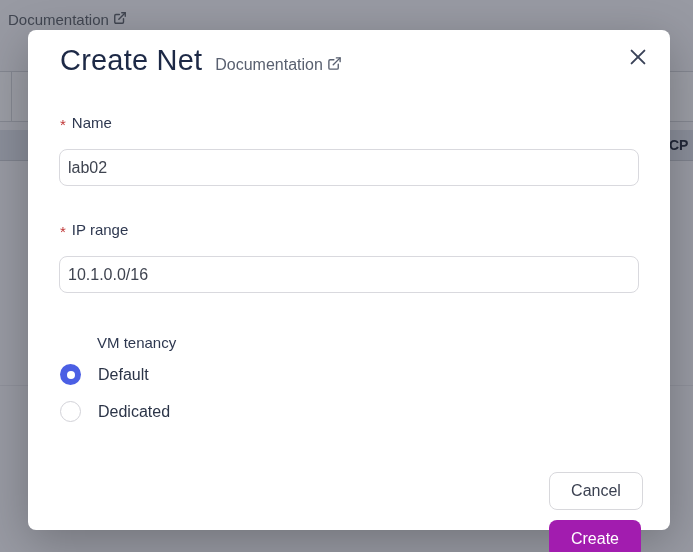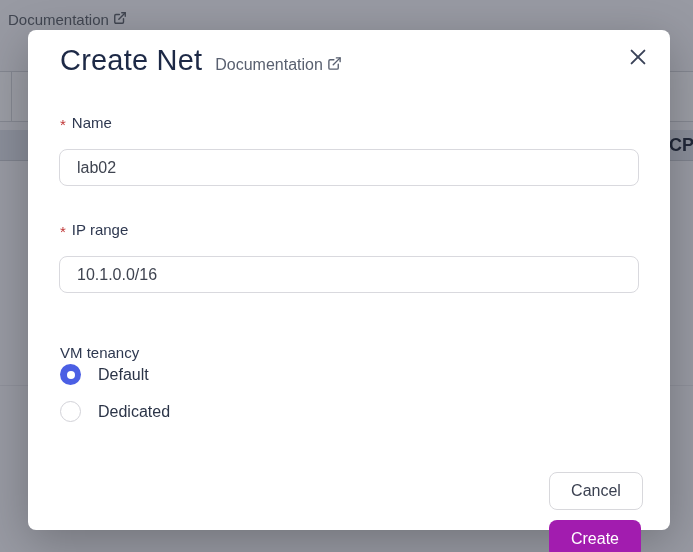--- a/index.html
+++ b/index.html
@@ -21,21 +21,21 @@
   .bg-toolbar .tdiv1{position:absolute;left:11px;top:0;width:1px;height:100%;background:#cdd1d9;}
   .bg-toolbar .tdiv2{position:absolute;left:37px;top:0;width:1px;height:100%;background:#cdd1d9;}
   .bg-search-icon{position:absolute;left:45px;top:15px;}
   .bg-table-header{
     position:absolute;left:0;top:130px;width:693px;height:30px;background:#d8dde8;
     border-bottom:1px solid #c3c8d2;
   }
   .bg-table-header .hdiv{position:absolute;left:666px;top:4px;width:1px;height:22px;background:#b9bec9;}
   .bg-th-cell{
     position:absolute;left:669px;top:0;height:30px;display:flex;align-items:center;
-    font-size:18px;font-weight:bold;color:#2a3347;white-space:nowrap;
+    font-size:14px;font-weight:bold;color:#2a3347;white-space:nowrap;
   }
   .bg-row-divider{position:absolute;left:0;top:385px;width:693px;height:1px;background:#dfe2e9;}
   
   .overlay{position:absolute;inset:0;background:rgba(22,26,38,0.40);z-index:1;}
   
   .modal{
     position:absolute;left:28px;top:30px;width:642px;height:500px;background:#ffffff;
     border-radius:8px;box-shadow:0 12px 48px rgba(0,0,0,0.25);z-index:2;
   }
   .m-title-row{position:absolute;left:32px;top:14px;display:flex;align-items:baseline;gap:13px;}
@@ -45,29 +45,29 @@
     position:absolute;top:14px;right:18px;width:28px;height:28px;display:flex;
     align-items:center;justify-content:center;cursor:pointer;border:none;background:none;padding:0;
   }
   .field-label{
     position:absolute;left:32px;display:flex;align-items:center;gap:6px;
     font-size:15px;color:#2e3850;
   }
   .req{color:#bf3434;font-size:15px;transform:translateY(2px);}
   .txt-input{
     position:absolute;left:31px;width:580px;height:37px;box-sizing:border-box;
-    border:1px solid #d9d9de;border-radius:8px;padding:0 17px;
+    border:1px solid #d9d9de;border-radius:8px;padding:0 8px;
     font-family:"Liberation Sans","DejaVu Sans",sans-serif;
     font-size:16px;color:#3f4450;background:#fff;outline:none;
   }
   .lbl-name{top:84px;}
   .in-name{top:119px;}
   .lbl-ip{top:191px;}
   .in-ip{top:226px;}
-  .lbl-vm{top:314px;}
+  .lbl-vm{top:304px;margin-left:37px;}
   .radio-row{
     position:absolute;left:32px;display:flex;align-items:center;gap:17px;cursor:pointer;
   }
   .radio-row.r1{top:334px;}
   .radio-row.r2{top:371px;}
   .radio-circle{
     width:21px;height:21px;border-radius:50%;box-sizing:border-box;background:#fff;
     border:1px solid #d2d2d8;display:flex;align-items:center;justify-content:center;
   }
   .radio-circle.checked{border:none;background:#4b5fe4;}

